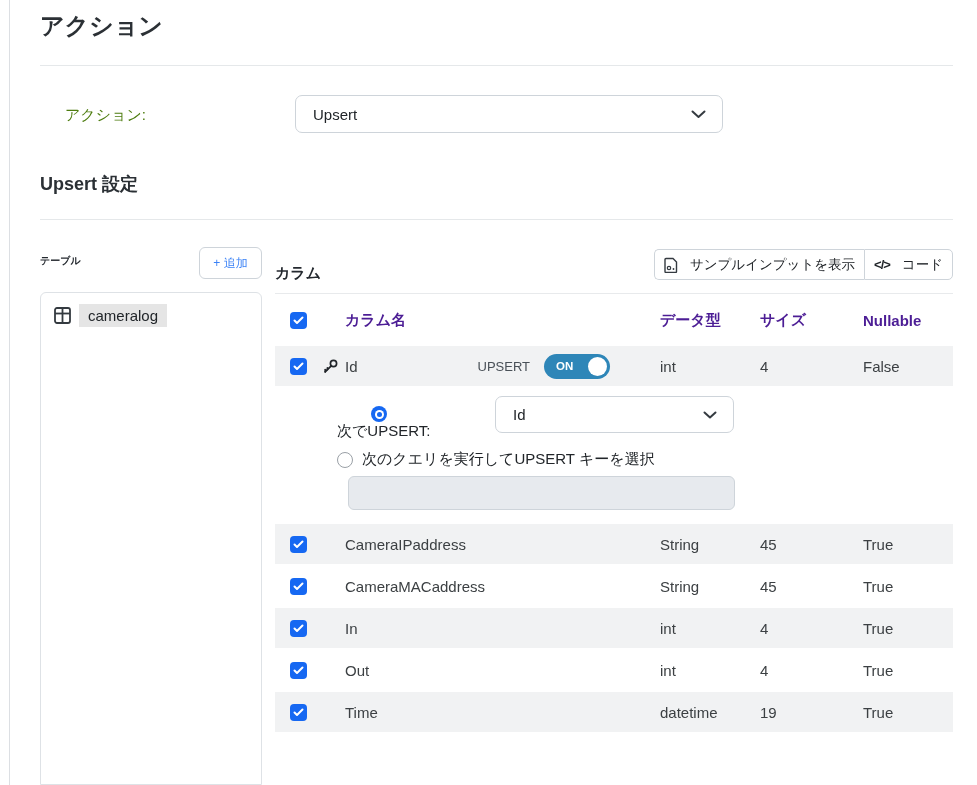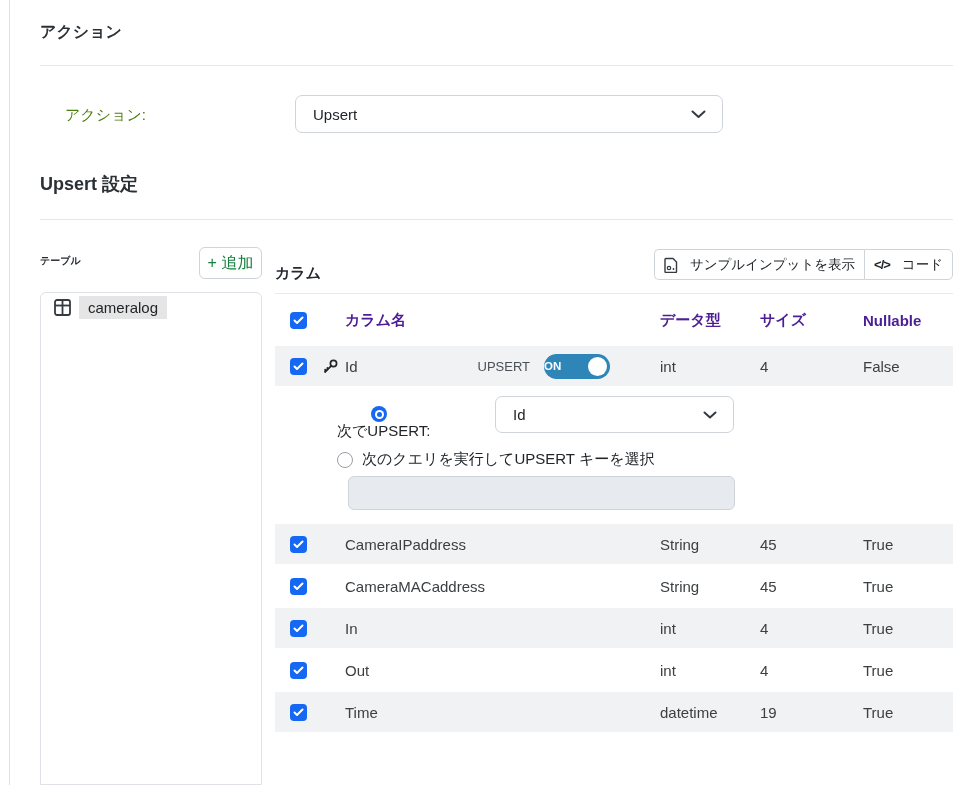--- a/index.html
+++ b/index.html
@@ -26,28 +26,28 @@
   .selectbox .val { flex:1; padding-left:17px; }
   .selectbox .chev { margin-right:16px; display:flex; }
 
   .select-action { left:295px; top:95px; width:428px; height:38px; }
 
   
   .tables-label { position:absolute; left:40px; top:254px; font-size:10px; font-weight:bold; }
   .add-btn {
     position:absolute; left:199px; top:247px; width:63px; height:32px;
     background:#fff; border:1px solid #ced4da; border-radius:6px;
-    font-size:16px; color:#15803d; display:flex; align-items:center; justify-content:center;
+    font-size:12px; color:#3b82f6; display:flex; align-items:center; justify-content:center;
     cursor:pointer;
   }
   .tables-panel {
     position:absolute; left:40px; top:292px; width:222px; height:493px;
     border:1px solid #dee2e6; border-radius:6px 6px 0 0; background:#fff;
   }
-  .table-item { display:flex; align-items:center; margin:3px 0 0 13px; cursor:pointer; }
+  .table-item { display:flex; align-items:center; margin:11px 0 0 13px; cursor:pointer; }
   .table-item .tname {
     margin-left:8px; background:#e5e5e5; padding:3px 9px; font-size:15px; color:#212529;
   }
 
   
   .columns-label { position:absolute; left:275px; top:264px; font-size:15px; font-weight:bold; }
   .btn-group { position:absolute; top:249px; right:24px; display:flex; height:31px; }
   .btn-group .gbtn {
     display:flex; align-items:center; gap:12px; background:#fff;
     border:1px solid #ced4da; padding:0 9px; font-size:13.5px; color:#212529; cursor:pointer;
@@ -71,21 +71,21 @@
     display:inline-flex; align-items:center; justify-content:center; cursor:pointer;
   }
 
   .namecell { display:flex; align-items:center; }
   .upsert-inline { margin-left:auto; margin-right:50px; display:flex; align-items:center; gap:14px; }
   .upsert-word { font-size:13px; color:#495057; }
   .toggle {
     width:66px; height:25px; border-radius:13px; background:#2e86b8;
     position:relative; display:flex; align-items:center; cursor:pointer;
   }
-  .toggle .on-label { color:#fff; font-size:11.5px; font-weight:bold; }
+  .toggle .on-label { color:#fff; font-size:11.5px; font-weight:bold; margin-left:12px; }
   .toggle .knob {
     position:absolute; right:3px; top:3px; width:19px; height:19px; border-radius:50%; background:#fff;
   }
 
   
   .expansion { position:relative; height:136px; background:#fff; }
   .radio-row { position:absolute; display:flex; align-items:center; font-size:15px; color:#212529; }
   .radio-key-row { left:62px; top:18px;flex-direction:column; }
   .radio-query-row { left:62px; top:62px;align-items:center; }
   .radio { width:16px; height:16px; border-radius:50%; margin-right:9px; cursor:pointer; flex:none; }
@@ -103,21 +103,21 @@
     font-size:14px; padding:0 10px; color:#495057;
   }
 
   .icon { display:inline-flex; }
 </style>
 </head>
 <body>
 
 <div class="vline"></div>
 
-<div class="h-section" style="top:22px; font-size:16px;">アクション</div>
+<div class="h-section" style="top:10px; font-size:24px;">アクション</div>
 <div class="hr" style="top:65px;"></div>
 
 <div class="field-label">アクション:</div>
 <div class="selectbox select-action">
   <span class="val">Upsert</span>
   <span class="chev icon">
     <svg width="15" height="9" viewBox="0 0 15 9">
         <polyline points="1.5,1.5 7.5,7 13.5,1.5" fill="none" stroke="#343a40" stroke-width="2" stroke-linecap="round" stroke-linejoin="round"></polyline>
       </svg>
   </span>

